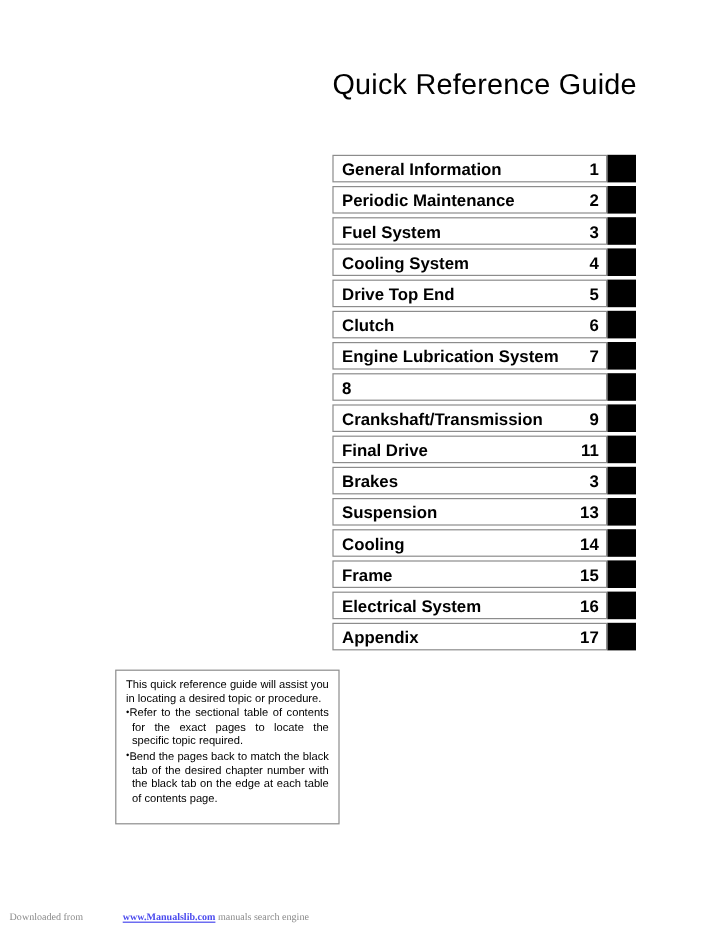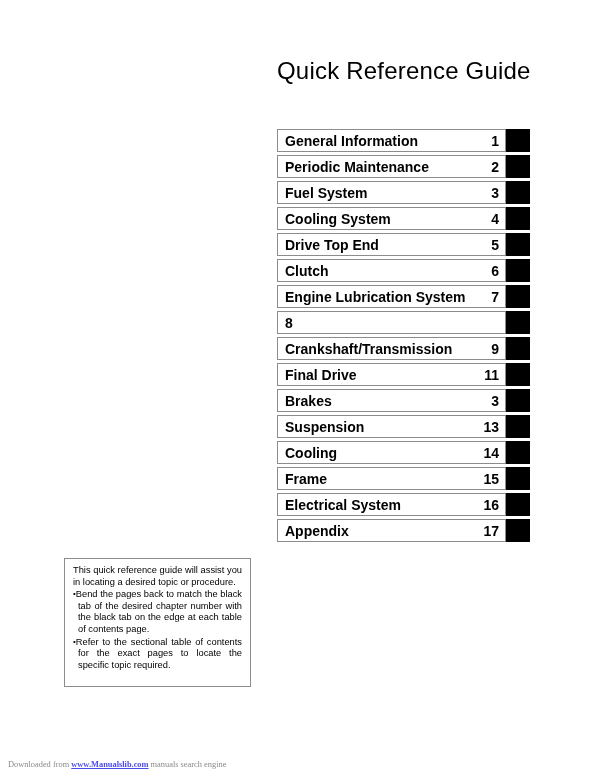--- a/index.html
+++ b/index.html
@@ -66,21 +66,21 @@
   }
   .chapter-tab {
     flex: 0 0 24px;
     width: 24px;
     background: #000000;
   }
 
   
   #note-box {
     position: absolute;
-    left: 64px;
+    left: 96px;
     top: 558px;
     width: 187px;
     height: 129px;
     box-sizing: border-box;
     border: 1.5px solid #8c8c8c;
     background: #ffffff;
     padding: 6px 8px 4px 8px;
   }
   .note-para {
     font-size: 9.3px;
@@ -108,20 +108,21 @@
     top: 760px;
     font-family: "Liberation Serif", serif;
     font-size: 8.4px;
     color: #8a8a8a;
     white-space: nowrap;
   }
   #footer-link {
     color: #4a4aee;
     text-decoration: underline;
     font-weight: bold;
+    margin-left: 31px;
   }
   .footer-text { color: #8a8a8a; }
 </style>
 </head>
 <body>
 
 <div id="page-title">Quick Reference Guide</div>
 
 <div id="chapter-index">
     <div class="chapter-row">
@@ -233,20 +234,20 @@
         <span class="chapter-name">Appendix</span>
         <span class="chapter-number">17</span>
       </div>
       <div class="chapter-tab"></div>
     </div>
   </div>
 
 <div id="note-box">
   <p class="note-para">This quick reference guide will assist you in locating a desired topic or procedure.</p>
   <div id="note-bullets">
+      <p class="note-bullet"><span class="bullet-glyph">•</span><span>Refer to the sectional table of contents for the exact pages to locate the specific topic required.</span></p>
       <p class="note-bullet"><span class="bullet-glyph">•</span><span>Bend the pages back to match the black tab of the desired chapter number with the black tab on the edge at each table of contents page.</span></p>
-      <p class="note-bullet"><span class="bullet-glyph">•</span><span>Refer to the sectional table of contents for the exact pages to locate the specific topic required.</span></p>
     </div>
 </div>
 
 <div id="footer">
   <span class="footer-text">Downloaded from </span><a id="footer-link" href="#">www.Manualslib.com</a><span class="footer-text"> manuals search engine</span>
 </div>
 
 </body></html>

